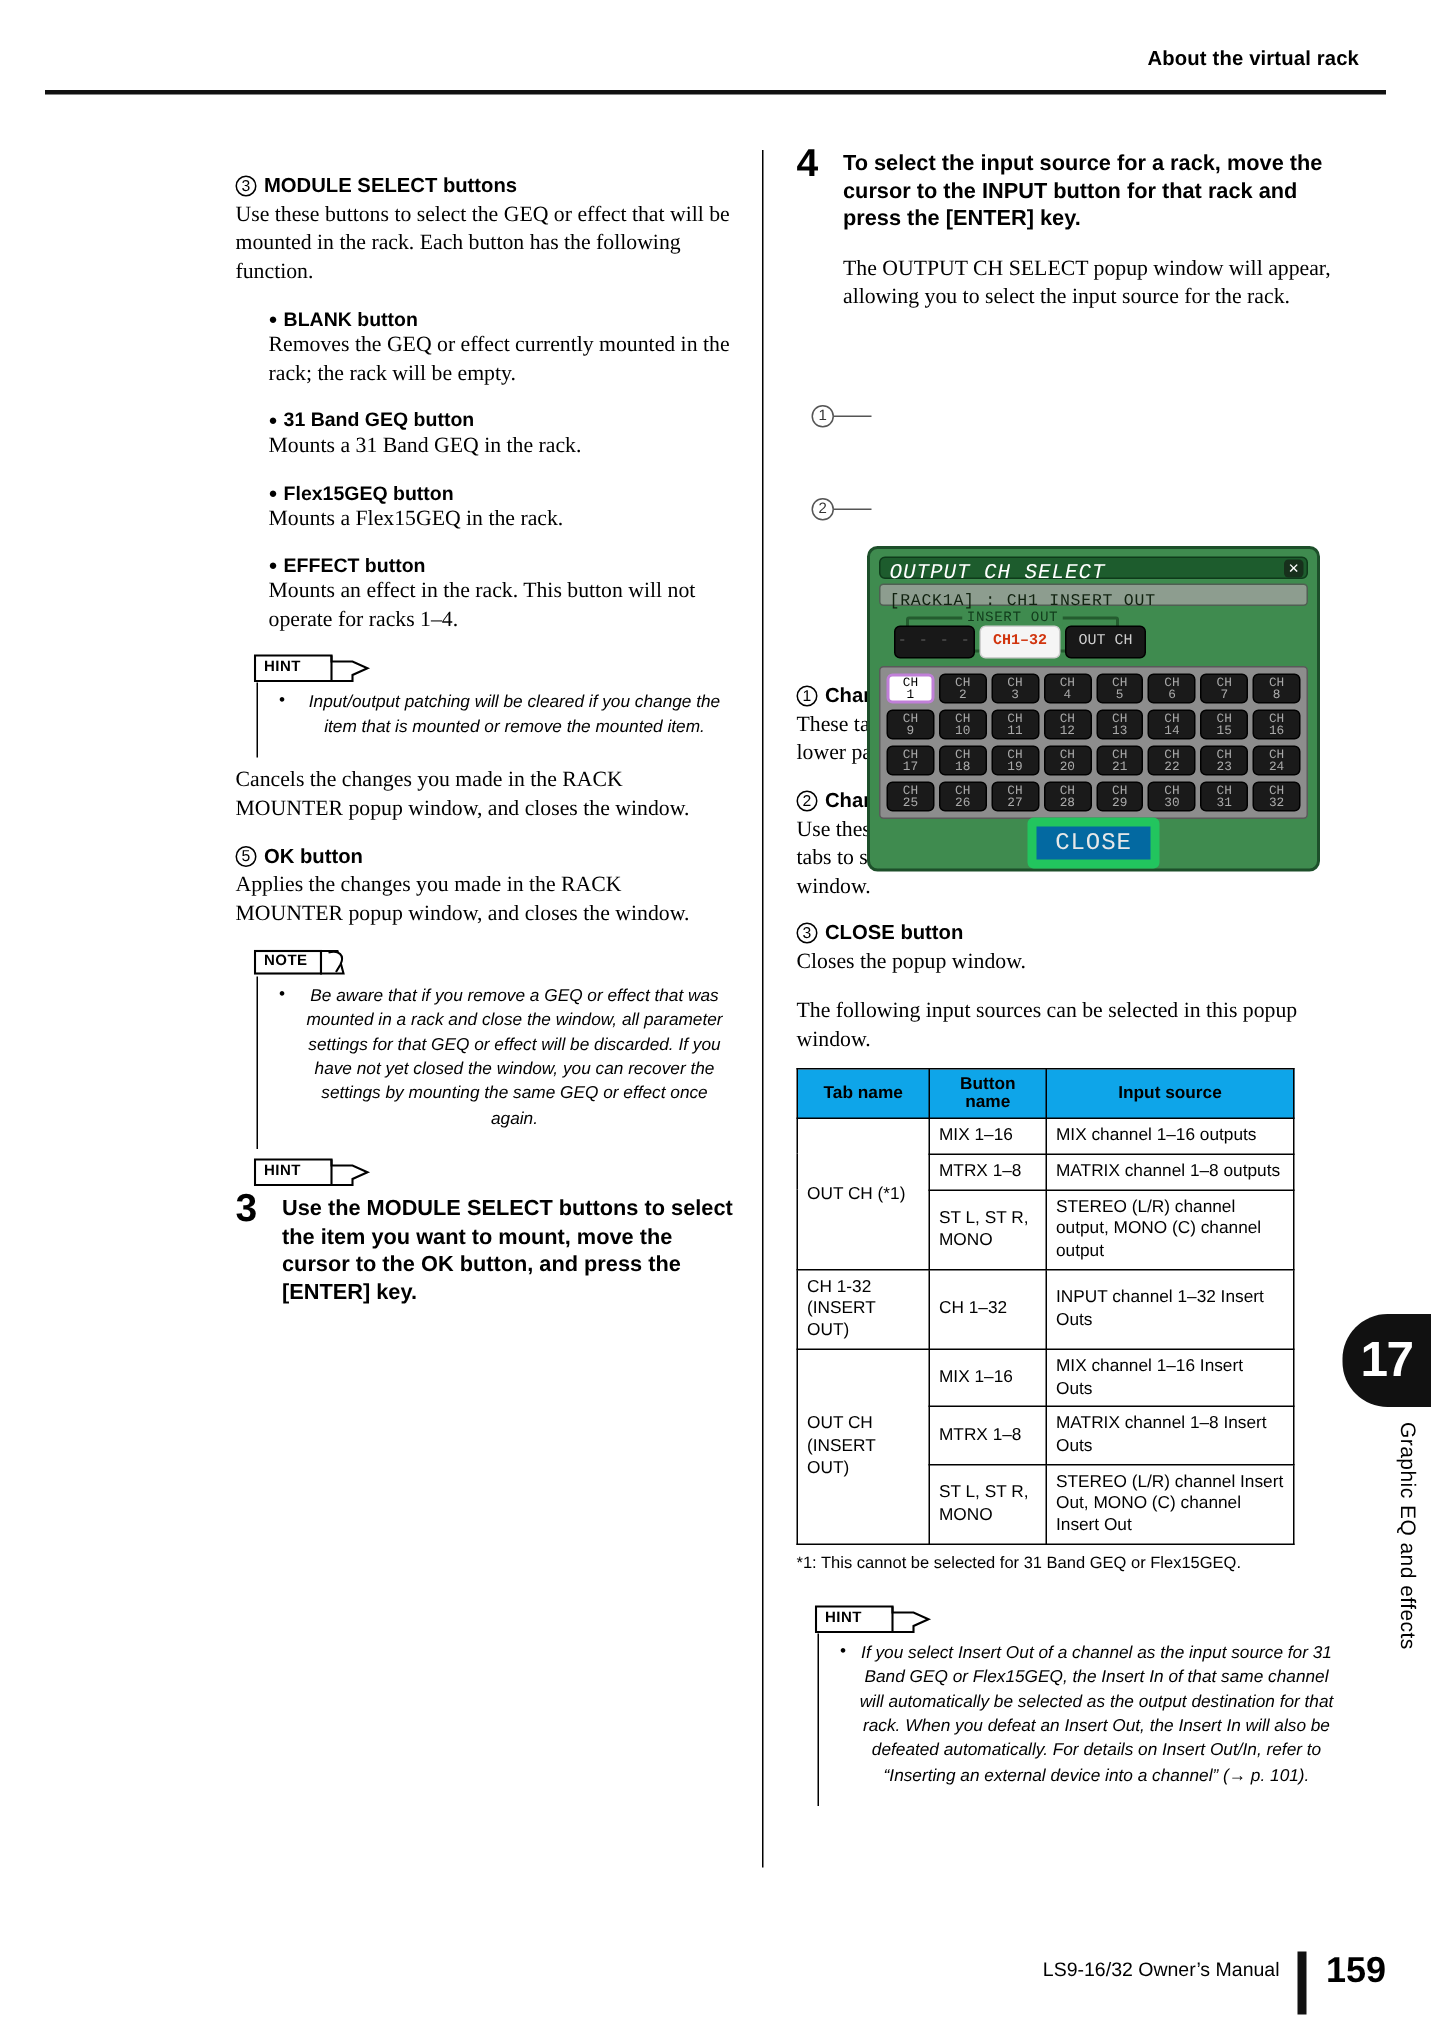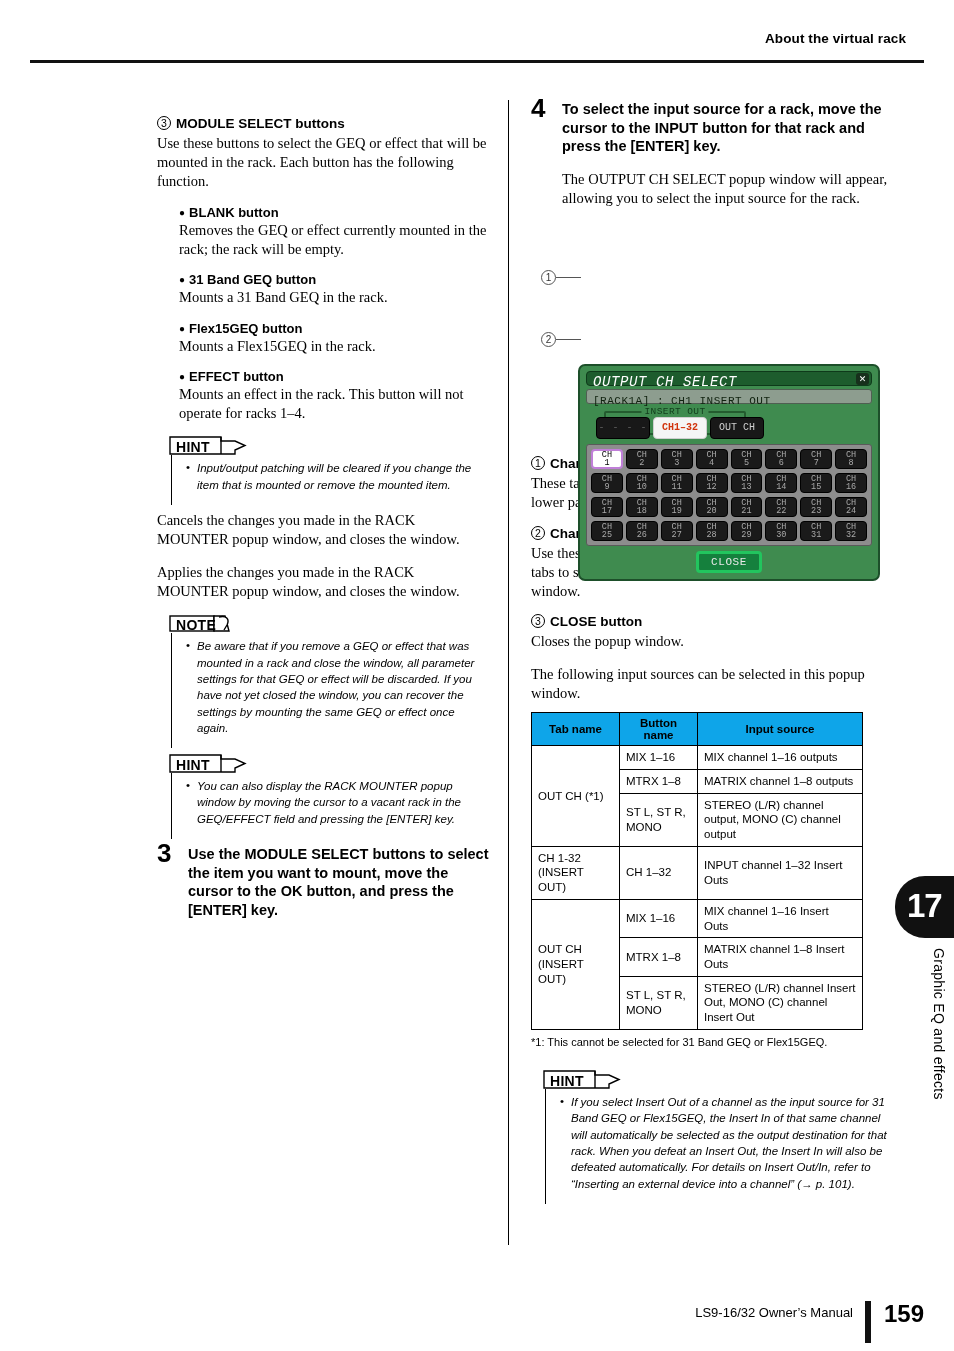--- a/index.html
+++ b/index.html
@@ -76,27 +76,28 @@
     font-weight:bold; font-size:14.5px; line-height:1.28;
   }
 
   
   .callout { position:relative; margin:0 0 6px 0; padding-left:12px; }
   .callout-tag-wrap { position:relative; height:19px; width:78px; }
   .callout-tag-wrap svg { position:absolute; left:0; top:0; }
   .callout-tag-label {
     position:absolute; left:7px; top:3px;
     font-family:"Liberation Sans", sans-serif;
-    font-size:14px; font-weight:bold;
+    font-size:10px; font-weight:bold;
     letter-spacing:.3px;
   }
   .callout-body {
     border-left:1.5px solid #000;
     margin-left:2px;
     padding:5px 0 12px 14px;
+    text-align:center;
   }
   .callout-item {
     position:relative;
     font-family:"Liberation Sans", sans-serif;
     font-style:italic; font-size:11.5px; line-height:1.42;
     padding-left:11px;
   }
   .callout-item::before {
     content:"\2022"; position:absolute; left:0; top:-1px; font-style:normal;
   }
@@ -195,24 +196,24 @@
   }
   .ch-btn.sel {
     background:#ffffff; color:#000;
     border:2px solid #c07fd8;
   }
   .lcd-footer {
     margin-top:5px; height:22px;
     display:flex; align-items:center; justify-content:center;
   }
   .close-btn {
-    background:#15803d; border:3px solid #22c55e; border-radius:4px;
+    background:#0369a1; border:6px solid #22c55e; border-radius:4px;
     color:#e8e8e8;
     font-family:"Liberation Mono", monospace;
-    font-size:11px; letter-spacing:.6px;
+    font-size:16px; letter-spacing:.6px;
     padding:2px 12px;
   }
 
   
   .cal-marker {
     position:absolute;
     width:15px; height:15px; border:1px solid #555; border-radius:50%;
     font-family:"Liberation Sans", sans-serif;
     font-size:10px; text-align:center; line-height:13px; color:#333;
     background:#fff;
@@ -328,20 +329,23 @@
     <div class="callout-body">
       <div class="callout-item">Input/output patching will be cleared if you change the item that is mounted or remove the mounted item.</div>
     </div>
   </div>
 
   <div>
     <p class="body-text">Cancels the changes you made in the RACK MOUNTER popup window, and closes the window.</p>
   </div>
 
   <div>
+    <div class="sub-head">
+      <span class="circnum">5</span><span>OK button</span>
+    </div>
     <p class="body-text">Applies the changes you made in the RACK MOUNTER popup window, and closes the window.</p>
   </div>
 
   <div class="callout">
     <div class="callout-tag-wrap">
       <svg width="78" height="20" viewBox="0 0 78 20">
         <rect x="1" y="2" width="44" height="15" fill="#fff" stroke="#000" stroke-width="1.4"></rect>
         <path d="M45 2 H56 L60 17 H45 Z" fill="#fff" stroke="#000" stroke-width="1.4"></path>
         <path d="M50 3 C57 1 61 5 58 11 L55 16" fill="#fff" stroke="#000" stroke-width="1.4"></path>
       </svg>
@@ -352,23 +356,20 @@
     </div>
   </div>
 
   <div class="callout">
     <div class="callout-tag-wrap">
       <svg width="78" height="19" viewBox="0 0 78 19">
         <path d="M1 1 H52 V1 H52 V5 H66 L76 9.5 L66 14 V18 H52 V18 H1 Z" fill="#fff" stroke="#000" stroke-width="1.4"></path>
         <path d="M52 1 V18" stroke="#000" stroke-width="1.4" fill="none"></path>
       </svg>
       <div class="callout-tag-label">HINT</div>
-    </div>
-    <div class="callout-body">
-      <div class="callout-item">You can also display the RACK MOUNTER popup window by moving the cursor to a vacant rack in the GEQ/EFFECT field and pressing the [ENTER] key.</div>
     </div>
   </div>
 
   <div class="step">
     <div class="step-num">3</div>
     <div class="step-text">Use the MODULE SELECT buttons to select the item you want to mount, move the cursor to the OK button, and press the [ENTER] key.</div>
   </div>
 
 </div>
 

